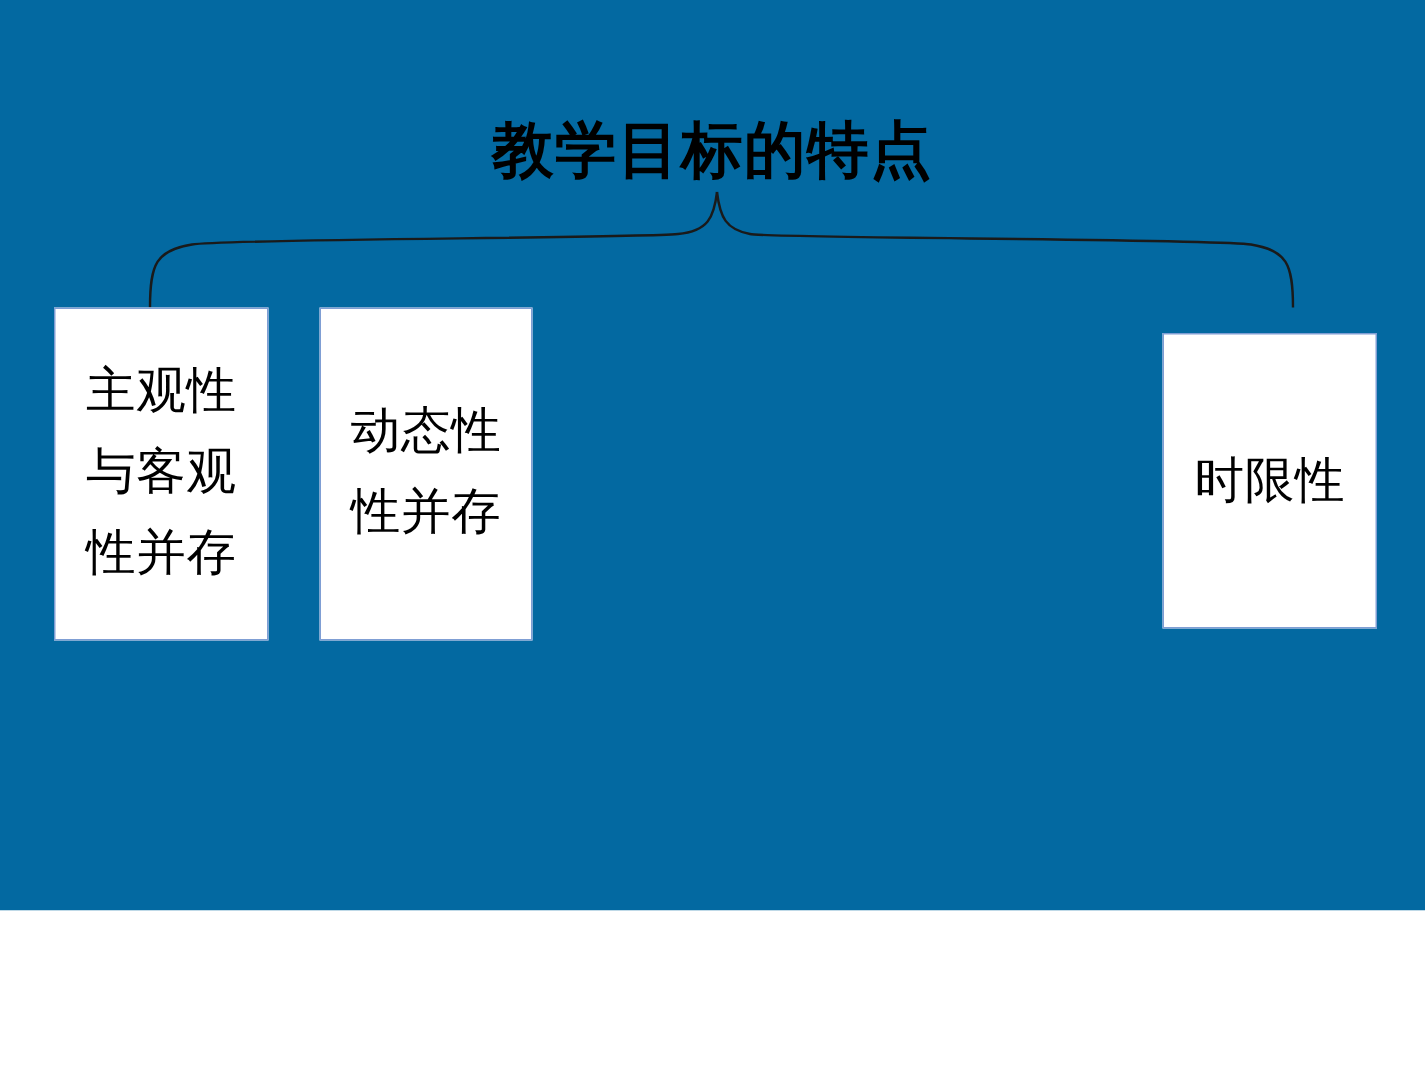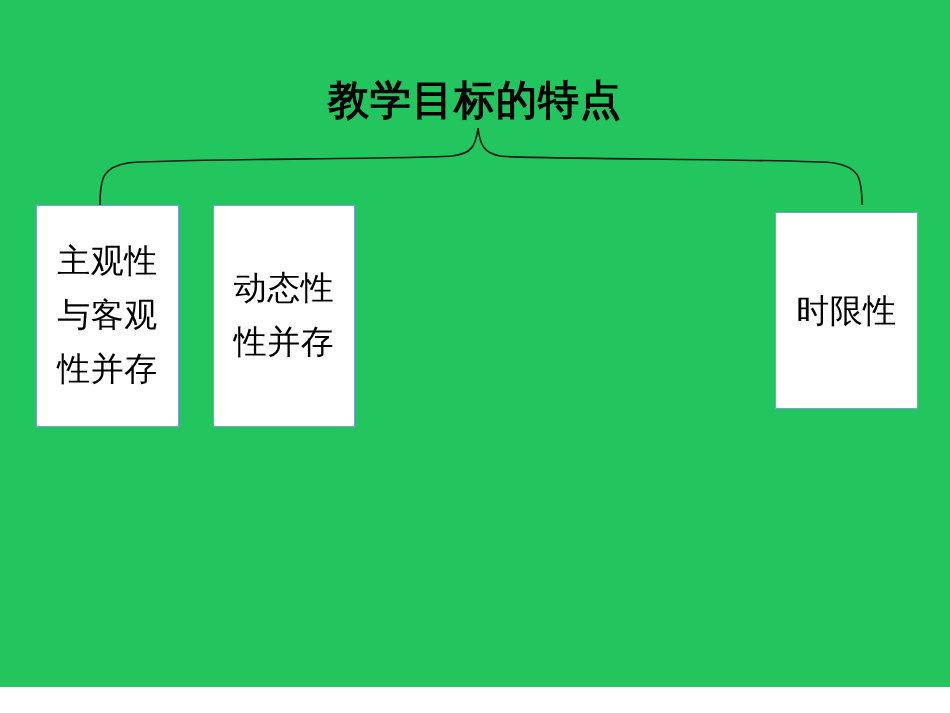--- a/index.html
+++ b/index.html
@@ -6,22 +6,22 @@
     margin: 0;
     padding: 0;
     background: #ffffff;
   }
   body {
     font-family: "Liberation Serif", "DejaVu Serif", serif;
   }
   #slide {
     position: relative;
     width: 950px;
-    height: 687px;
-    background: #22c55e;
+    height: 607px;
+    background: #0369a1;
     overflow: hidden;
   }
 
   
   #slide-title {
     position: absolute;
     left: 0;
     top: 76px;
     width: 950px;
     text-align: center;
@@ -68,21 +68,21 @@
     text-align: center;
     white-space: nowrap;
     letter-spacing: 0.5px;
   }
   
   .box-1 { left: 36px;  top: 205px; width: 143px; height: 222px; }
   .box-2 { left: 213px; top: 205px; width: 142px; height: 222px; }
   
   .box-3 { left: 394px; top: 205px; width: 137px; height: 197px; }
   .box-4 { left: 593px; top: 205px; width: 126px; height: 197px; }
-  .box-5 { left: 775px; top: 212px; width: 143px; height: 197px; align-items: center; }
+  .box-5 { left: 775px; top: 222px; width: 143px; height: 197px; align-items: center; }
 
   .box-1 .stack, .box-2 .stack {
     padding-bottom: 2px;
   }
 </style>
 </head>
 <body>
 
 <div id="slide">
 

